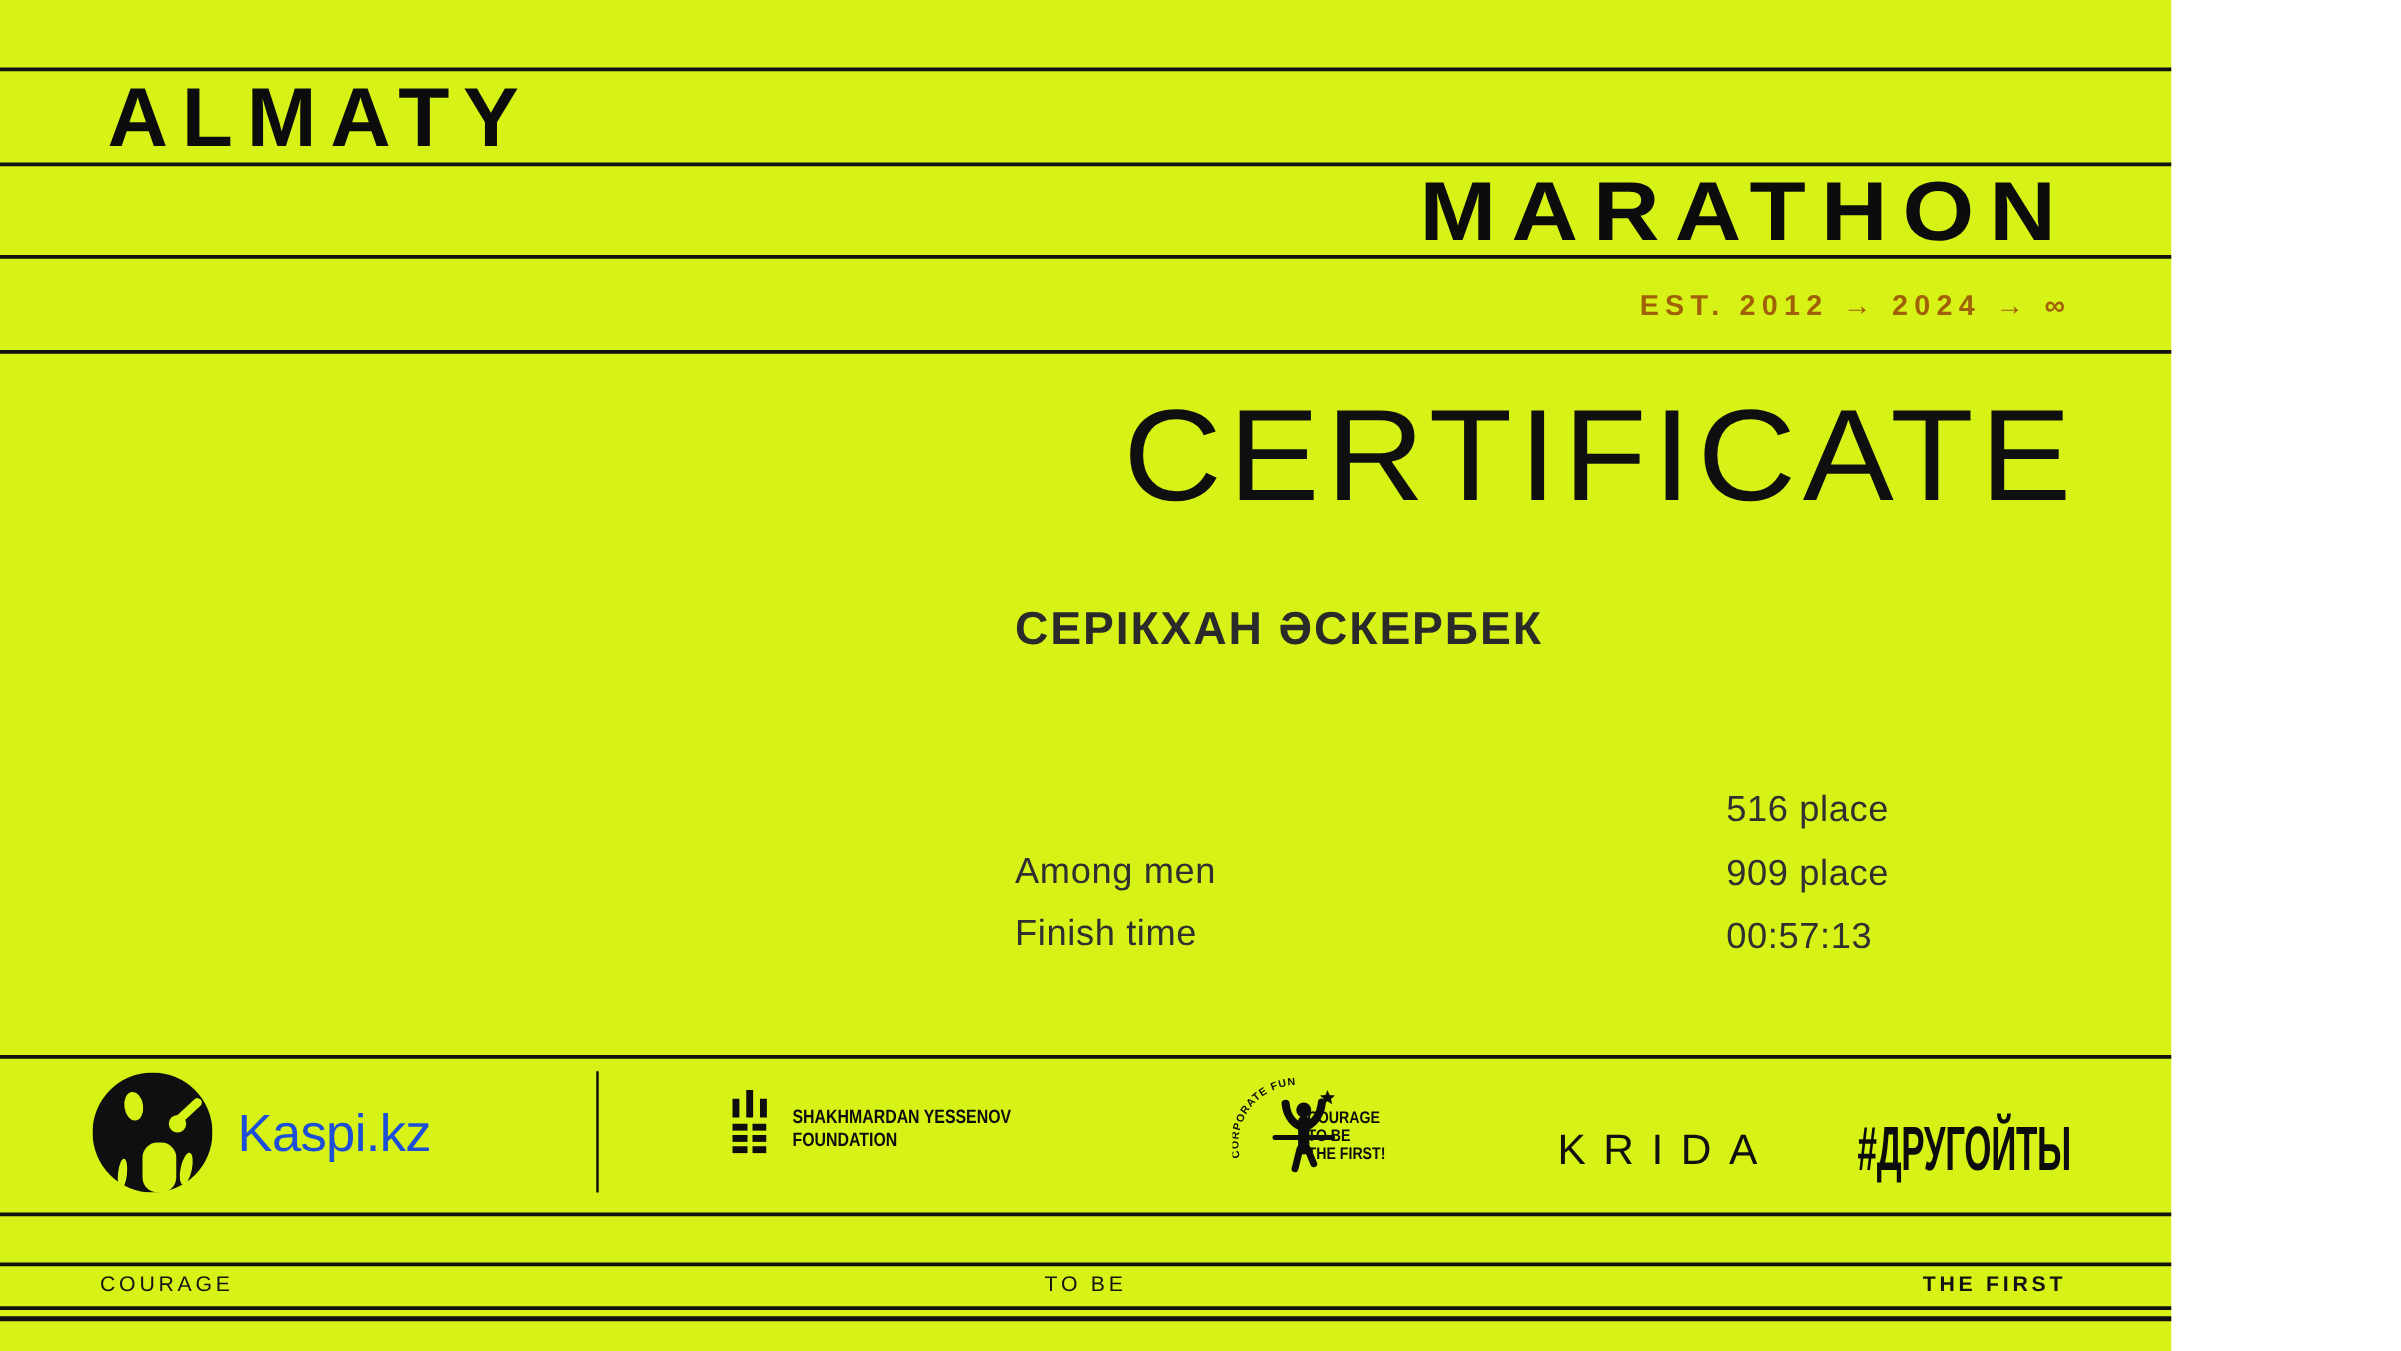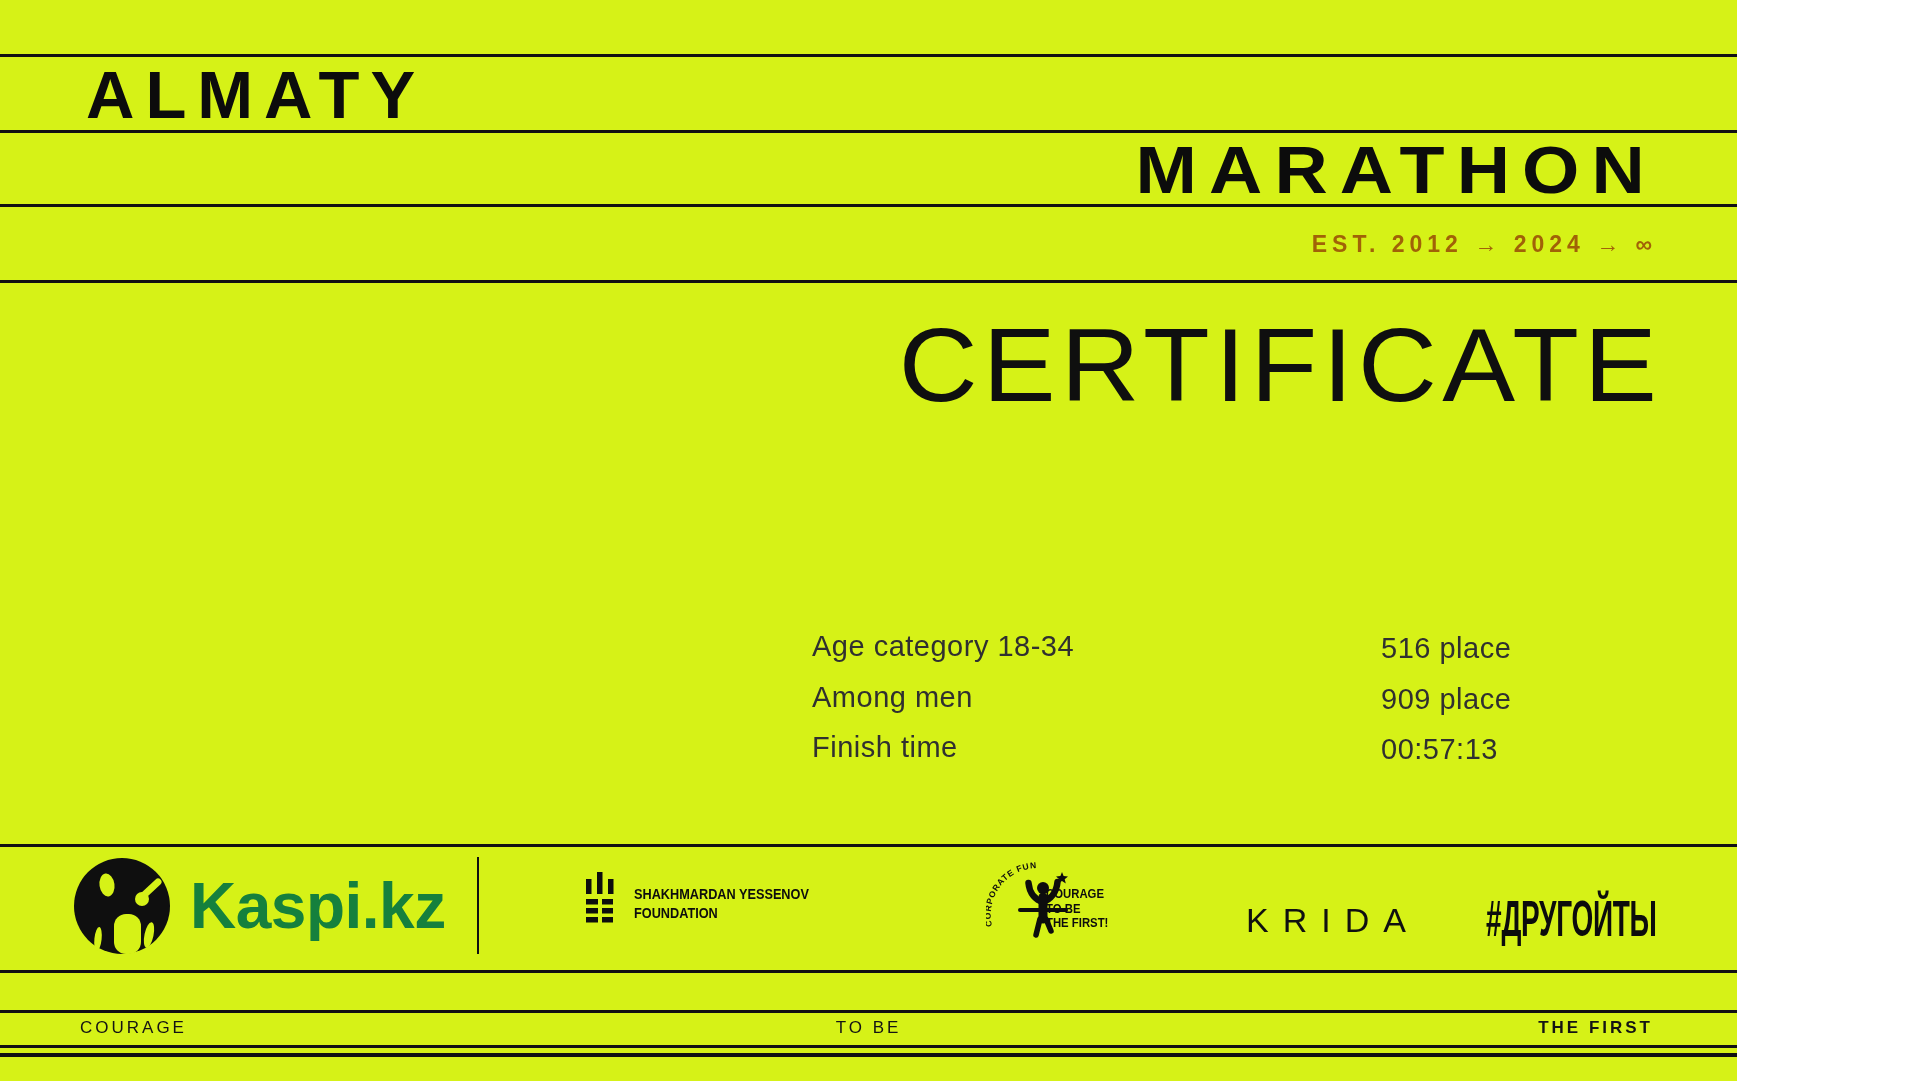--- a/index.html
+++ b/index.html
@@ -45,21 +45,21 @@
     font-size:29px;font-weight:500;letter-spacing:0.5px;color:#303030;white-space:nowrap;
   }
   .result-value{
     position:absolute;left:1381px;top:2px;
     font-size:29px;font-weight:500;letter-spacing:0.5px;color:#303030;white-space:nowrap;
   }
 
   .kaspi-logo{position:absolute;left:74px;top:858px;width:96px;height:96px;}
   .kaspi-word{
     position:absolute;left:190px;top:879px;
-    font-size:64px;font-weight:700;letter-spacing:-0.5px;line-height:55px;color:#15803d;white-space:nowrap;
+    font-size:42px;font-weight:400;letter-spacing:-0.5px;line-height:55px;color:#1d4ed8;white-space:nowrap;
   }
   .sponsor-divider{left:477px;top:857px;height:97px;}
   .yessenov-logo{position:absolute;left:584px;top:871px;width:32px;height:52px;}
   .yessenov-text{
     position:absolute;left:634px;top:885px;
     font-size:15.5px;font-weight:700;line-height:18.5px;color:#0d0d0d;white-space:nowrap;
     transform:scaleX(0.82);transform-origin:left center;
   }
   .fund-logo{position:absolute;left:986px;top:862px;width:112px;height:78px;}
   .fund-motto{
@@ -97,23 +97,23 @@
   <div class="hline" style="top:970px"></div>
   <div class="hline" style="top:1010px"></div>
   <div class="hline" style="top:1045px"></div>
   <div class="hline" style="top:1053px;height:4px"></div>
 
   <div class="city-title">ALMATY</div>
   <div class="event-title">MARATHON</div>
   <div class="est-line">EST. 2012 → 2024 → ∞</div>
 
   <div class="cert-title">CERTIFICATE</div>
+  <div class="athlete-name">СЕРІКХАН ӘСКЕРБЕК</div>
 
   <div class="result-row" style="top:630px">
-    <div class="result-label">Age category 18-34</div>
     <div class="result-value">516 place</div>
   </div>
   <div class="result-row" style="top:681px">
     <div class="result-label">Among men</div>
     <div class="result-value">909 place</div>
   </div>
   <div class="result-row" style="top:731px">
     <div class="result-label">Finish time</div>
     <div class="result-value">00:57:13</div>
   </div>

